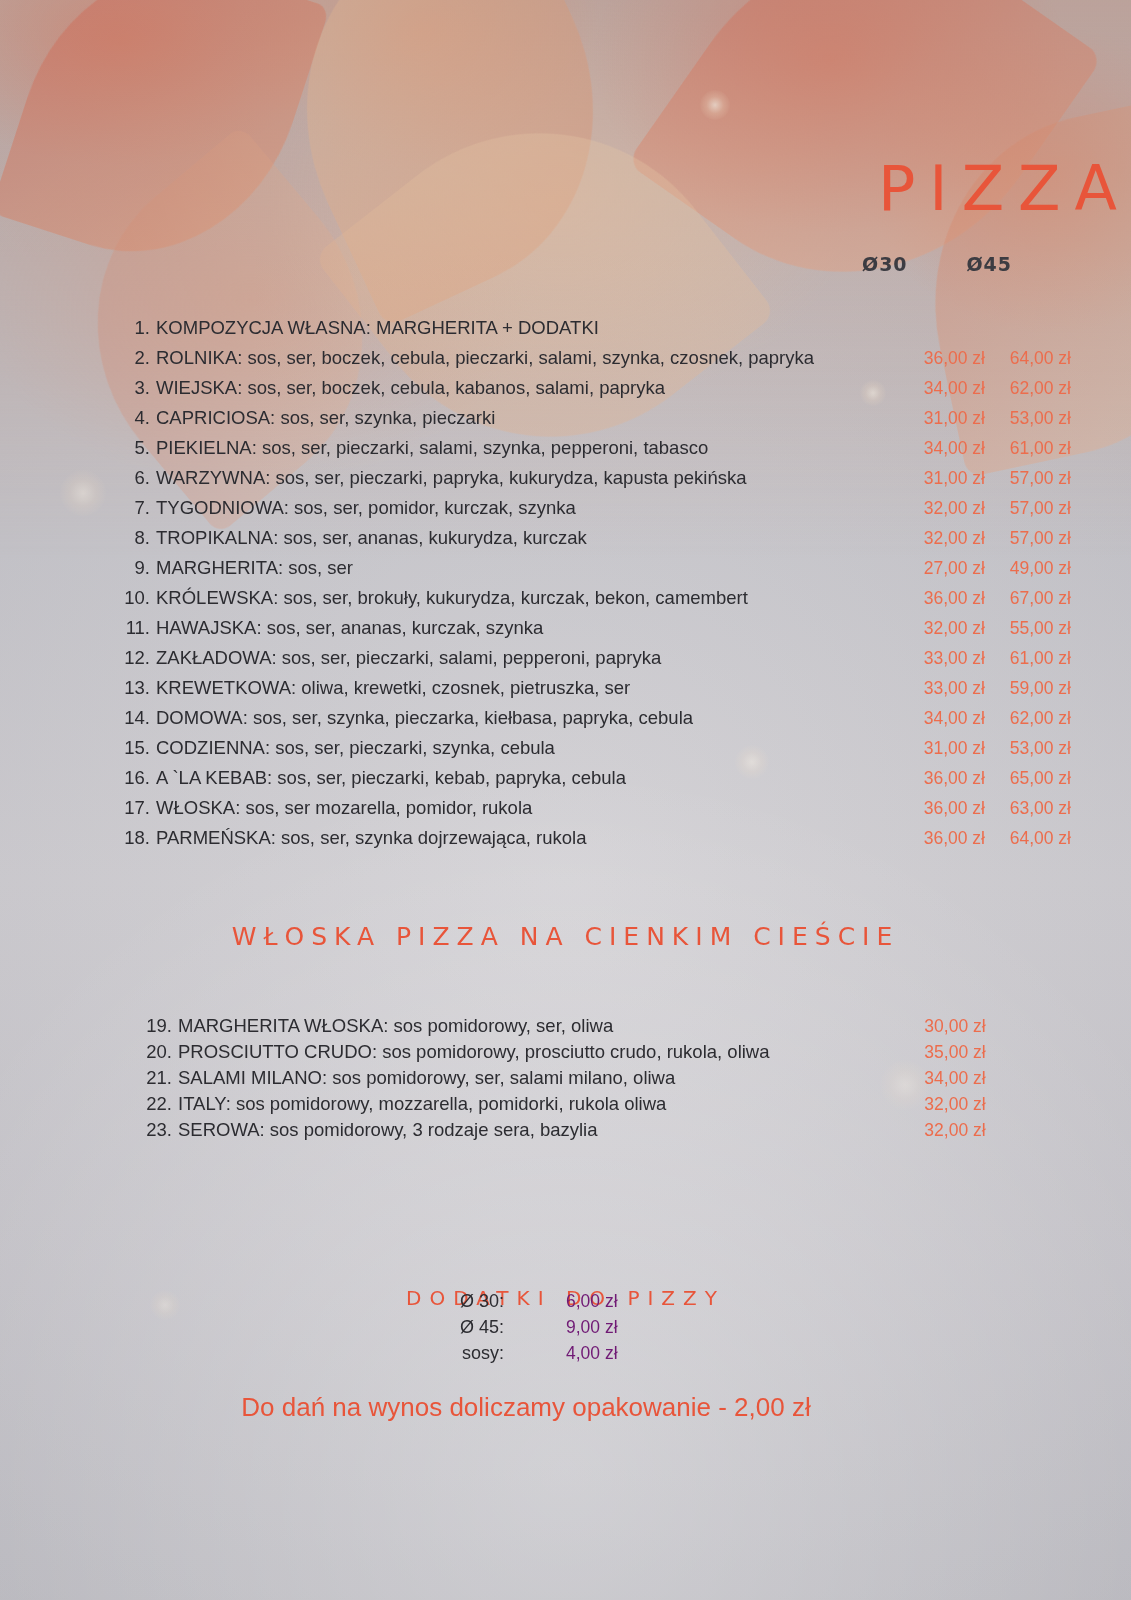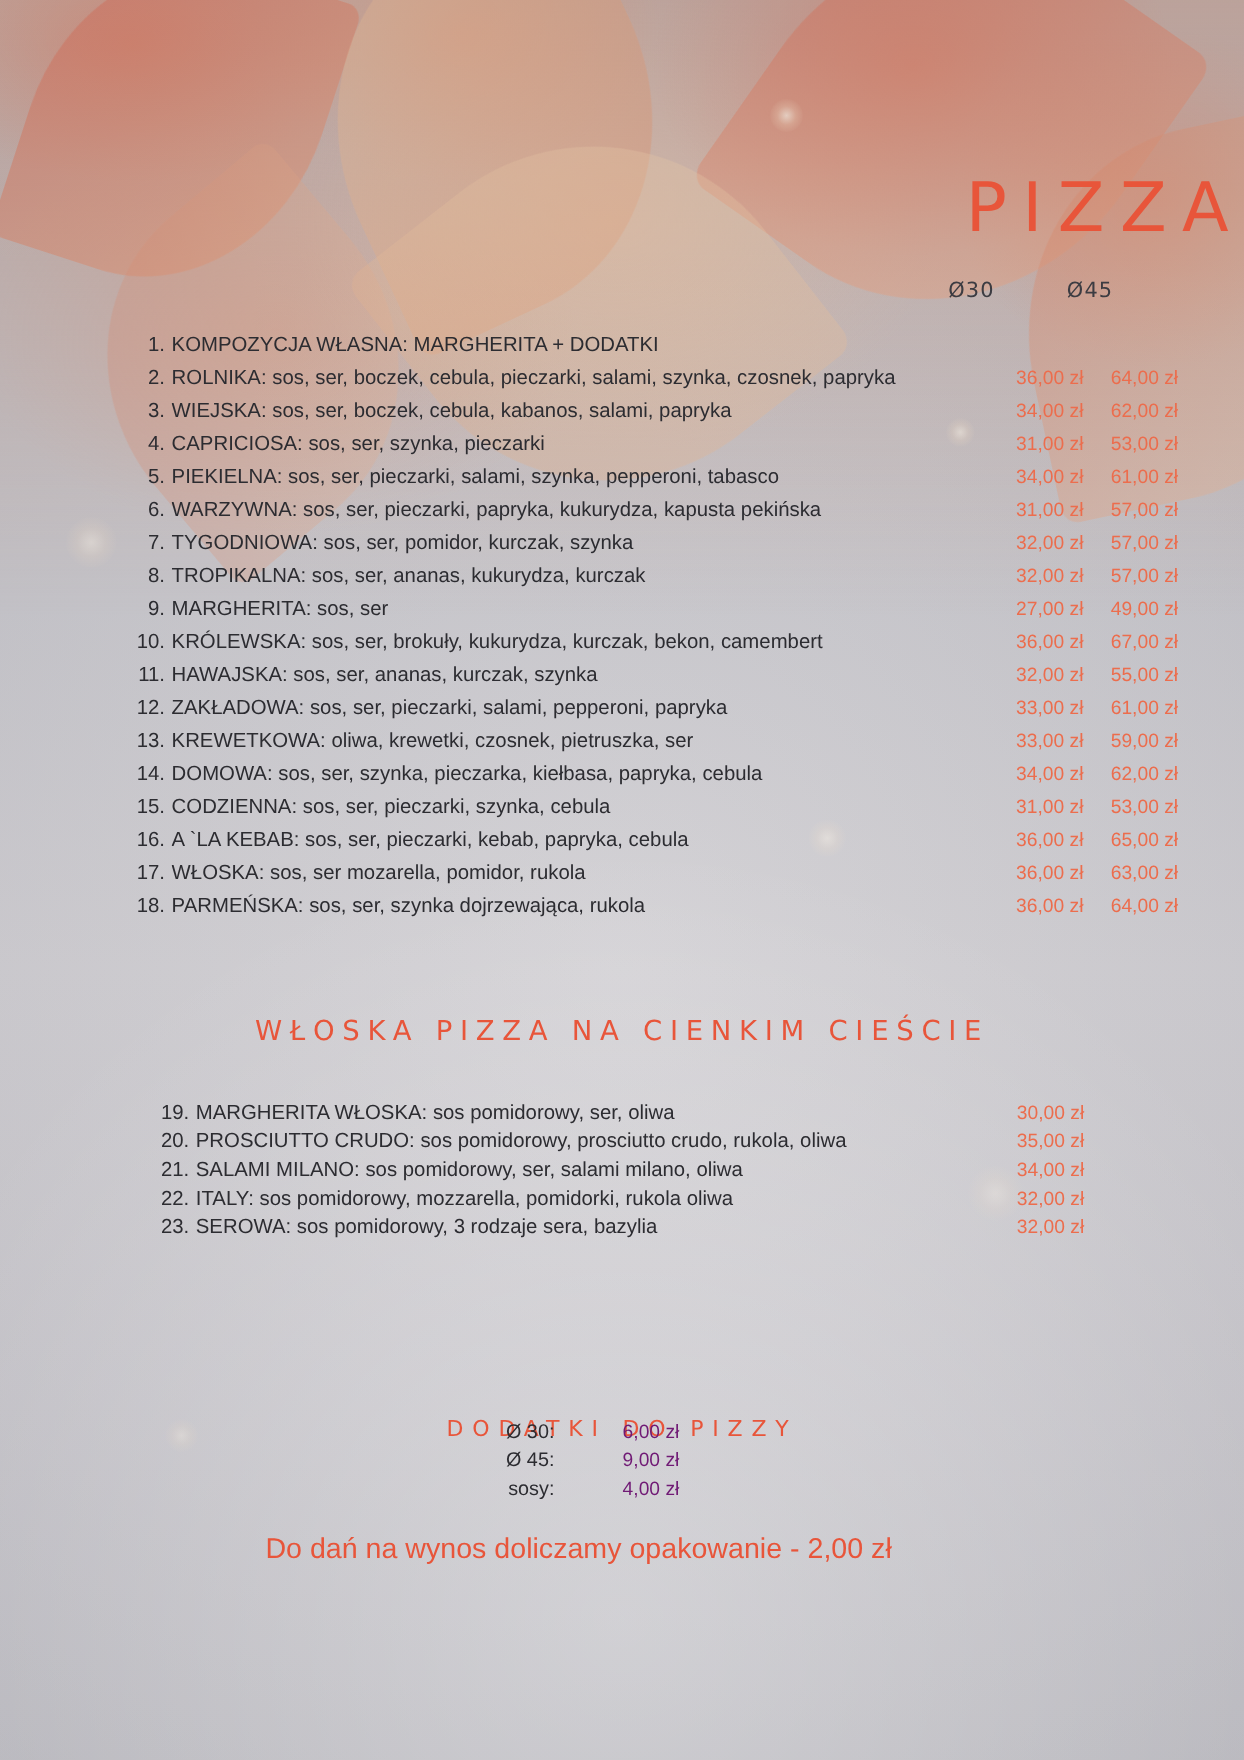--- a/index.html
+++ b/index.html
@@ -80,21 +80,21 @@
 
   .size-headers {
     position: absolute;
     top: 253px;
     left: 862px;
     width: 150px;
     display: flex;
     justify-content: space-between;
     color: #3c3c42;
     font-size: 19px;
-    font-weight: normal;
+    font-weight: bold;
     letter-spacing: 1px;
     font-family: "DejaVu Sans", sans-serif;
   }
 
   .pizza-list {
     position: absolute;
     top: 298px;
     left: 60px;
     width: 1011px;
   }
@@ -109,20 +109,21 @@
   .row .num {
     width: 90px;
     text-align: right;
     padding-right: 6px;
     white-space: nowrap;
   }
   .row .desc {
     flex: 1;
     white-space: nowrap;
     overflow: hidden;
+    margin-top: 15px;
   }
   .row .p1, .row .p2 {
     width: 84px;
     text-align: right;
     color: #ec6d4d;
     font-size: 17.5px;
     white-space: nowrap;
   }
   .row .p2 { width: 86px; }
 

